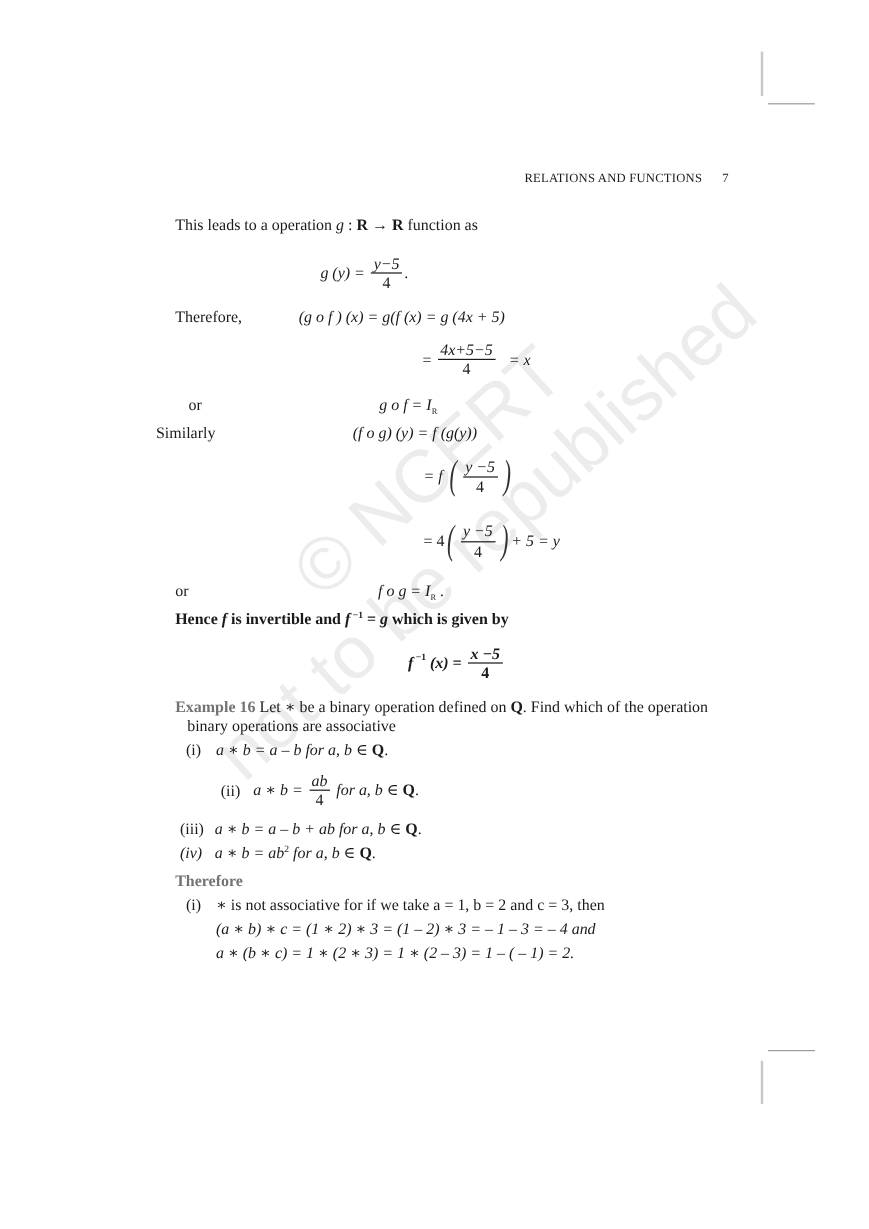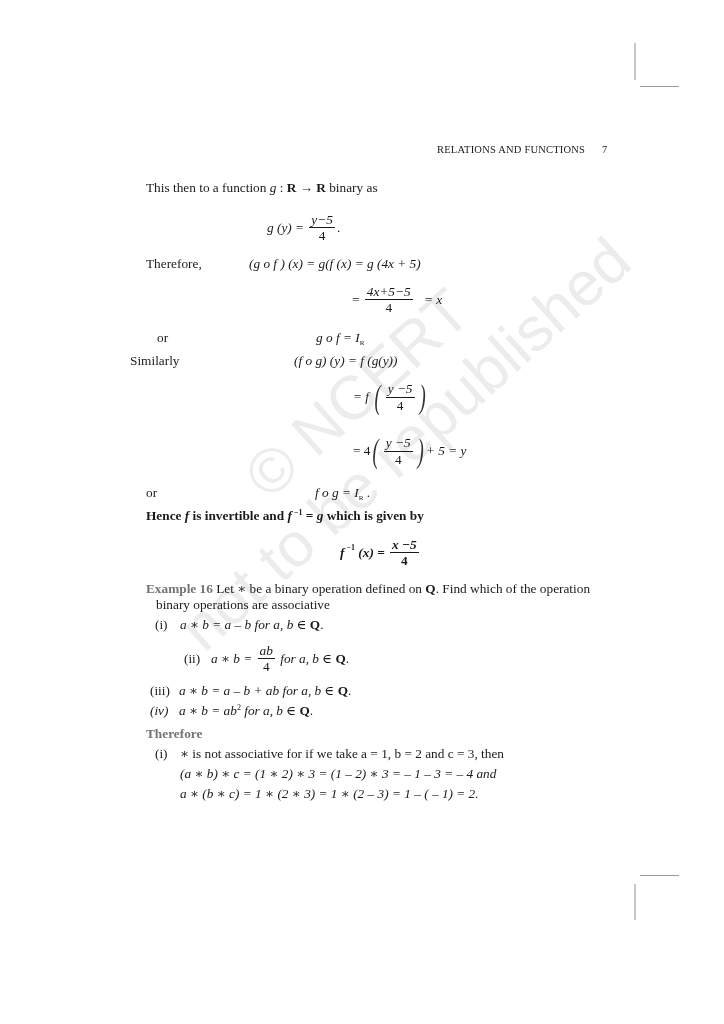--- a/index.html
+++ b/index.html
@@ -40,21 +40,21 @@
   <div style="padding-left:150px;">© NCERT</div>
   <div>not to be republished</div>
 </div>
 
 <div class="abs header" style="left:437px; top:144px;">
   <span>RELATIONS AND FUNCTIONS</span>
   <span style="margin-left:14px;">7</span>
 </div>
 
 <div class="abs" style="left:146px; top:180px;">
-  <span>This then to a function </span><span class="it">g</span><span> : </span><span class="b">R</span><span> → </span><span class="b">R</span><span> binary as</span>
+  <span>This leads to a operation </span><span class="it">g</span><span> : </span><span class="b">R</span><span> → </span><span class="b">R</span><span> function as</span>
 </div>
 
 <div class="abs it" style="left:267px; top:212px;">
   <span style="vertical-align:middle;">g (y) =</span>
   <span class="frac">
     <span class="num">y−5</span>
     <span class="den" style="font-style:normal;">4</span>
   </span><span style="vertical-align:middle; font-style:normal;">.</span>
 </div>
 

